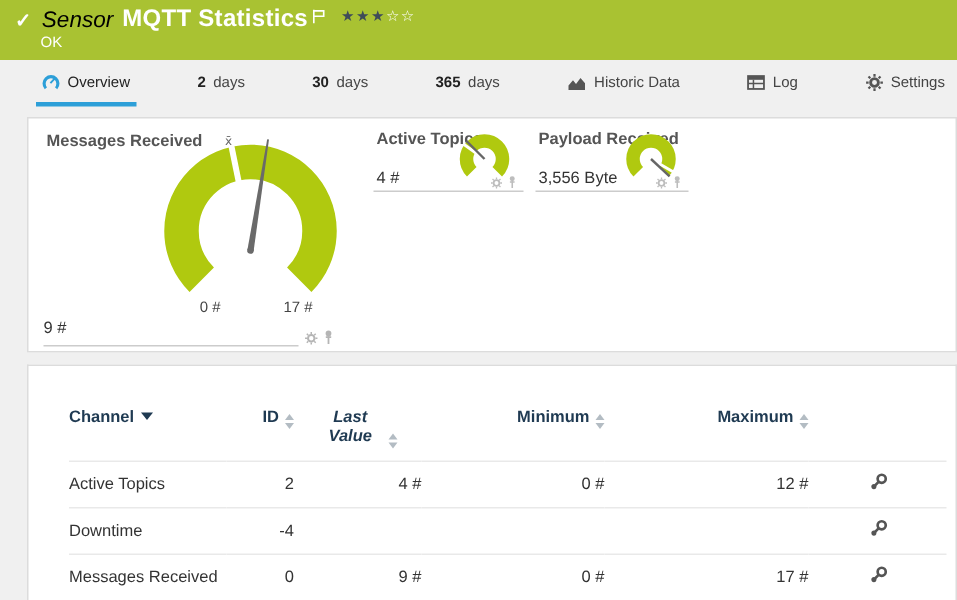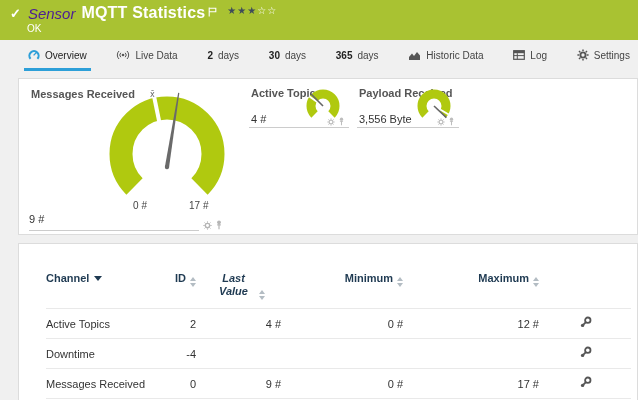--- a/index.html
+++ b/index.html
@@ -5,21 +5,21 @@
   * { margin:0; padding:0; box-sizing:border-box; }
   html,body { background:#e8e8e8; }
   #app {
     position:relative; width:638px; height:400px; overflow:hidden;
     background:#f0f0f0; font-family:"Liberation Sans", sans-serif; color:#333;
   }
   
   .hdr { position:absolute; top:0; left:0; right:0; height:40px; background:#a9c232; }
   .hdr-row { position:absolute; top:4px; left:10px; display:flex; align-items:flex-start; }
   .hdr-check { color:#fff; font-size:13px; font-weight:bold; margin-right:7px; margin-top:2px; }
-  .hdr-type { color:#4c1d95; font-style:italic; font-size:15px; margin-right:6px; margin-top:1px; }
+  .hdr-type { color:#000000; font-style:italic; font-size:15px; margin-right:6px; margin-top:1px; }
   .hdr-title { color:#fff; font-weight:bold; font-size:16px; letter-spacing:.2px;text-align:right; }
   .hdr-flag { margin-left:3px; margin-top:-1px; }
   .stars { margin-left:10px; margin-top:1px; font-size:10px; letter-spacing:1px; }
   .stars .full { color:#3e4c59; }
   .stars .empty { color:#fff; }
   .hdr-status { position:absolute; top:23px; left:27px; color:#fff; font-size:10px; font-weight:normal; }
   
   .tabbar { position:absolute; top:44px; left:0; right:0; height:27px;
     display:flex; justify-content:space-between; align-items:stretch;
     padding:0 4px 0 24px; }
@@ -78,27 +78,20 @@
 
   <div class="tabbar">
     <div class="tab active">
       <svg width="12" height="12" viewBox="0 0 12 12">
           <path d="M2.6 9.8 A 4.6 4.6 0 1 1 9.4 9.8" fill="none" stroke="#2d9fd8" stroke-width="2.1"></path>
           <path d="M5.6 6.4 L8.6 3.2" stroke="#2d9fd8" stroke-width="1.3"></path>
         </svg>
       <span>Overview</span>
     </div>
     <div class="tab">
-      <svg width="14" height="10" viewBox="0 0 14 10">
-          <circle cx="7" cy="5" r="1.3" fill="#555"></circle>
-          <path d="M4.8 2.8 a3.1 3.1 0 0 0 0 4.4 M9.2 2.8 a3.1 3.1 0 0 1 0 4.4 M3 1 a5.6 5.6 0 0 0 0 8 M11 1 a5.6 5.6 0 0 1 0 8" stroke="#555" stroke-width="1" fill="none"></path>
-        </svg>
-      <span>Live Data</span>
-    </div>
-    <div class="tab">
       <b>2</b>
       <span>days</span>
     </div>
     <div class="tab">
       <b>30</b>
       <span>days</span>
     </div>
     <div class="tab">
       <b>365</b>
       <span>days</span>

